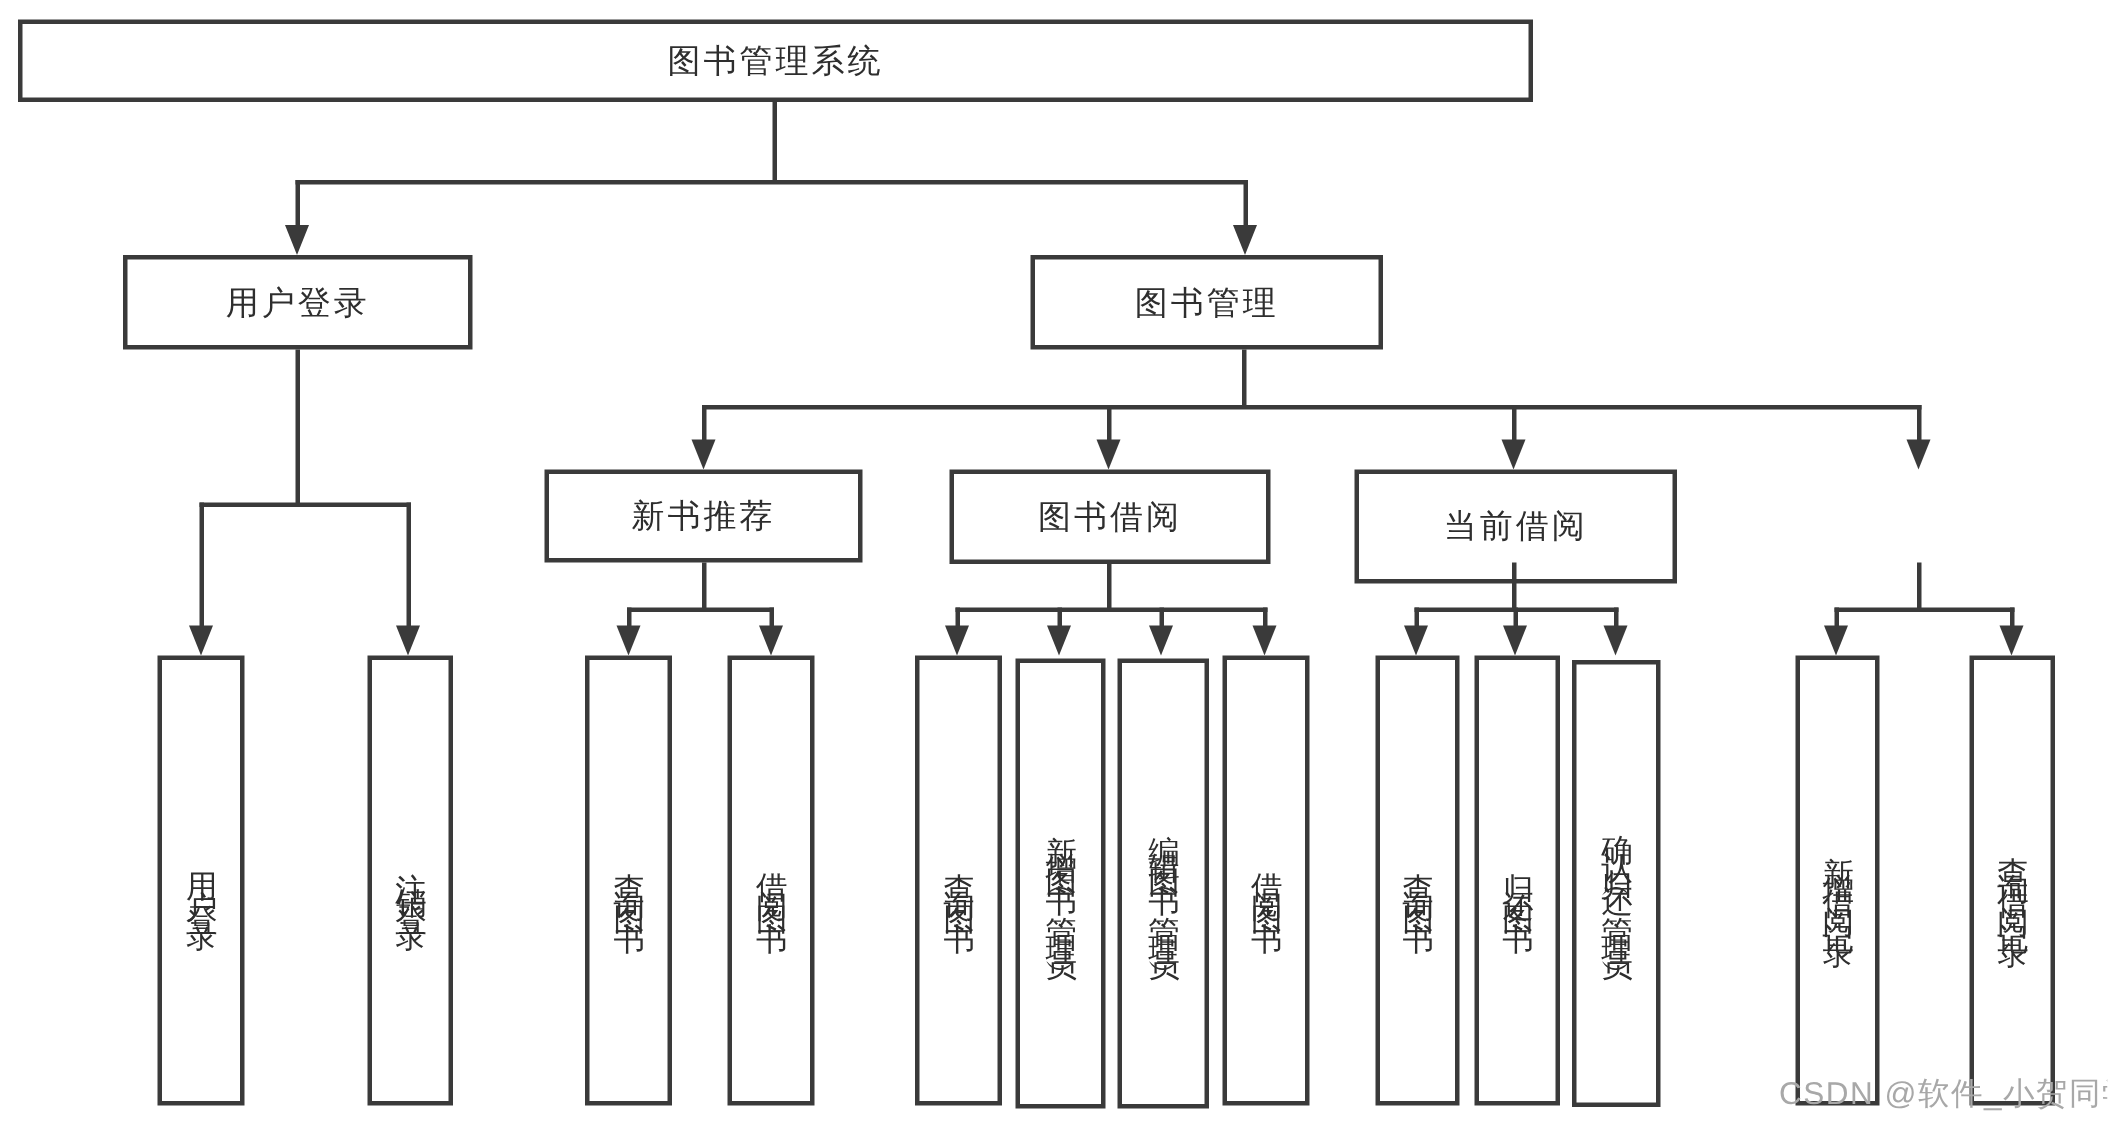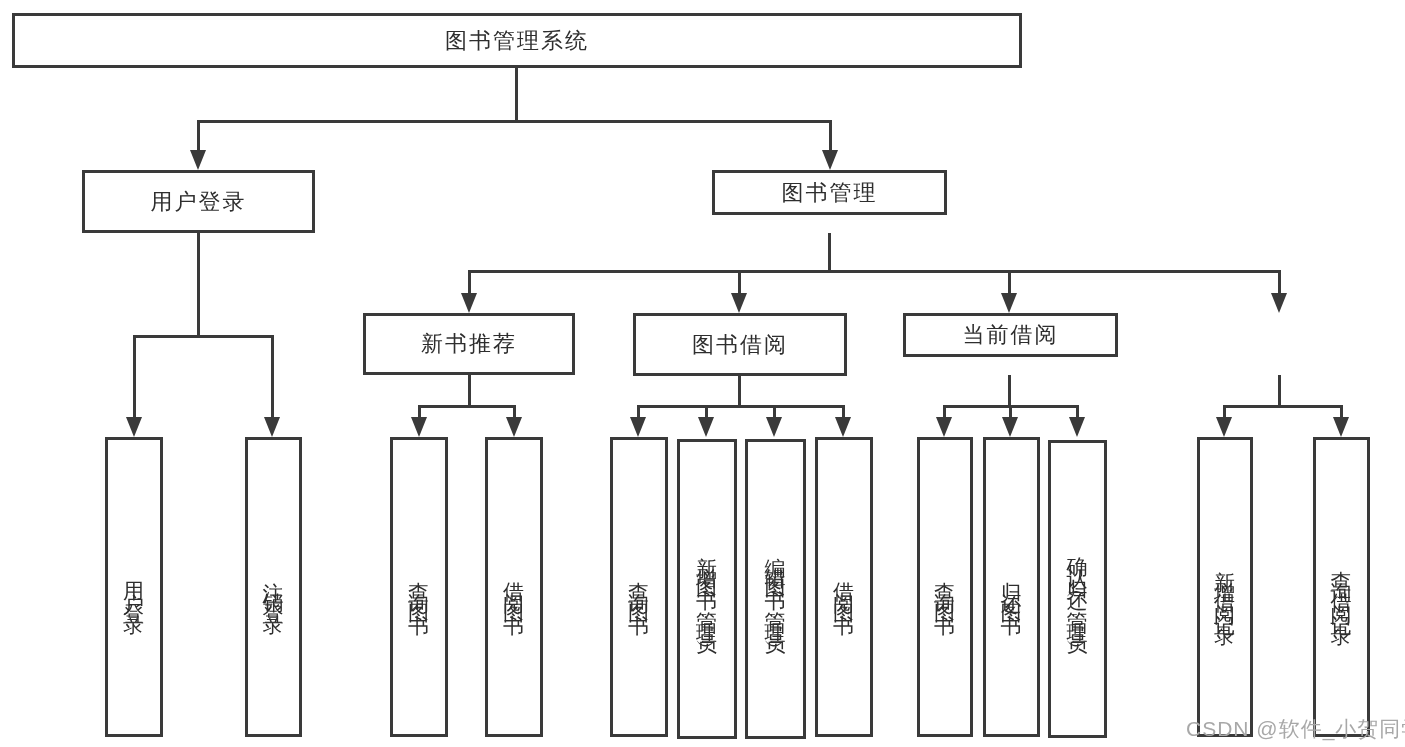--- a/index.html
+++ b/index.html
@@ -76,21 +76,21 @@
     <div class="hl" style="left:197px;top:120px;width:635px"></div>
     <div class="vl" style="left:197px;top:120px;height:35px"></div>
     <div class="ah" style="left:190px;top:150px"></div>
     <div class="vl" style="left:829px;top:120px;height:35px"></div>
     <div class="ah" style="left:822px;top:150px"></div>
   </div>
 
   <div class="nbox" style="left:82px;top:170px;width:233px;height:63px">
     <span>用户登录</span>
   </div>
-  <div class="nbox" style="left:712px;top:170px;width:235px;height:45px">
+  <div class="nbox" style="left:687px;top:170px;width:235px;height:63px">
     <span>图书管理</span>
   </div>
 
   <div>
     <div class="vl" style="left:197px;top:233px;height:104px"></div>
     <div class="hl" style="left:133px;top:335px;width:141px"></div>
     <div class="vl" style="left:133px;top:335px;height:84px"></div>
     <div class="ah" style="left:126px;top:417px"></div>
     <div class="vl" style="left:271px;top:335px;height:84px"></div>
     <div class="ah" style="left:264px;top:417px"></div>
@@ -108,21 +108,21 @@
     <div class="vl" style="left:1278px;top:270px;height:26px"></div>
     <div class="ah" style="left:1271px;top:293px"></div>
   </div>
 
   <div class="nbox" style="left:363px;top:313px;width:212px;height:62px">
     <span>新书推荐</span>
   </div>
   <div class="nbox" style="left:633px;top:313px;width:214px;height:63px">
     <span>图书借阅</span>
   </div>
-  <div class="nbox" style="left:903px;top:313px;width:215px;height:44px">
+  <div class="nbox" style="left:903px;top:313px;width:215px;height:76px">
     <span>当前借阅</span>
   </div>
 
   <div>
     <div class="vl" style="left:468px;top:375px;height:32px"></div>
     <div class="hl" style="left:418px;top:405px;width:98px"></div>
     <div class="vl" style="left:418px;top:405px;height:14px"></div>
     <div class="ah" style="left:411px;top:417px"></div>
     <div class="vl" style="left:513px;top:405px;height:14px"></div>
     <div class="ah" style="left:506px;top:417px"></div>

